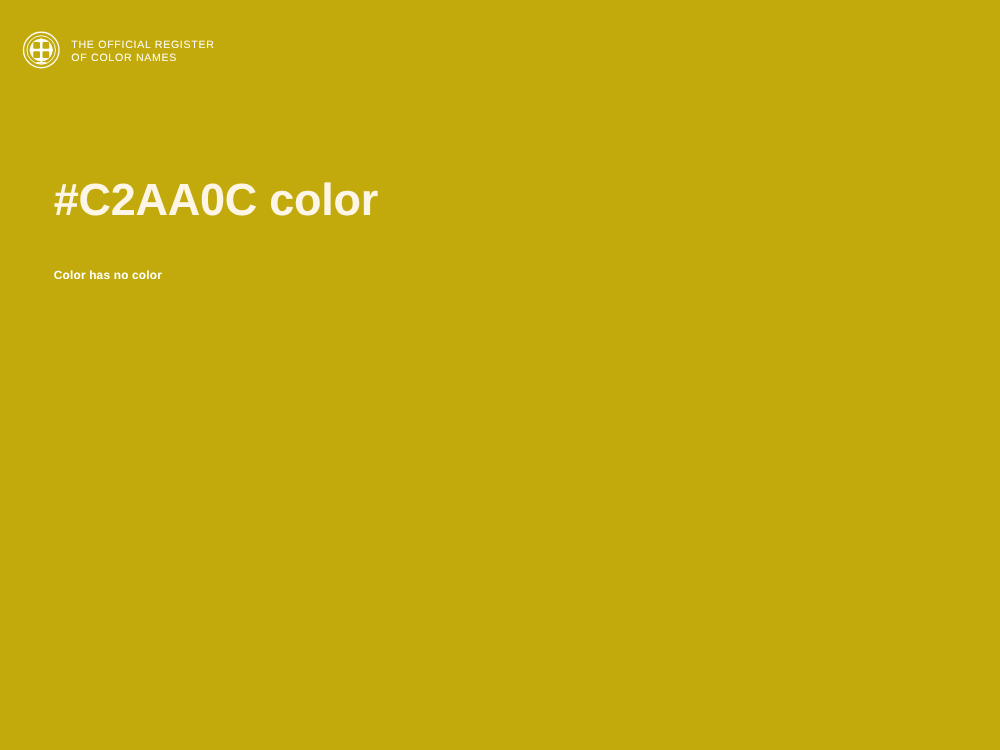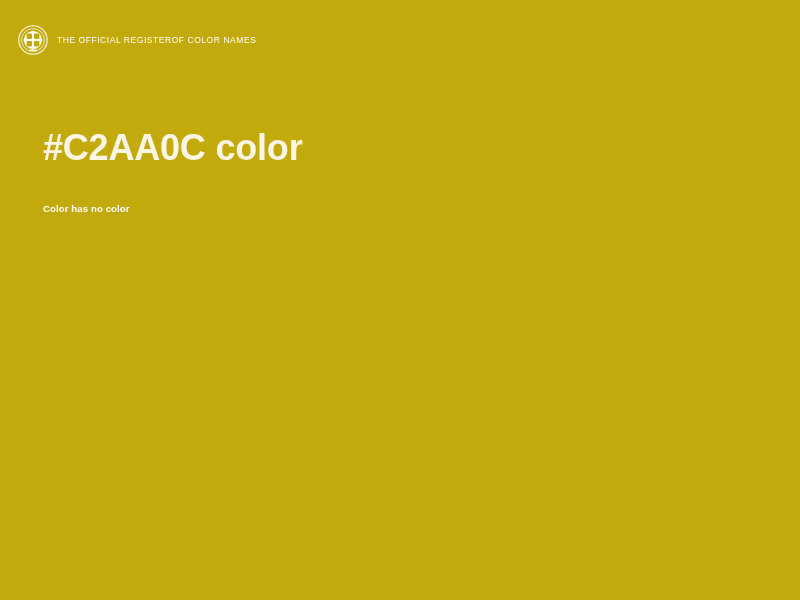--- a/index.html
+++ b/index.html
@@ -30,38 +30,38 @@
     gap: 8px;
   }
   .brand-seal {
     width: 32px;
     height: 32px;
     flex: 0 0 32px;
     display: block;
   }
   .brand-wordmark {
     display: flex;
-    flex-direction: row;
+    flex-direction: column;
     justify-content: center;
     padding-top: 1px;
   }
   .brand-line {
     color: #ffffff;
     font-size: 8.5px;
     line-height: 10.5px;
     letter-spacing: 0.55px;
     white-space: nowrap;
     font-weight: 400;
   }
 
   
   .content {
     position: absolute;
     left: 43px;
-    top: 126px;
+    top: 138px;
     width: 700px;
   }
   .color-title {
     color: #fdf6e6;
     font-size: 36px;
     line-height: 44px;
     font-weight: 700;
     letter-spacing: -0.2px;
     margin: 0;
     white-space: nowrap;

